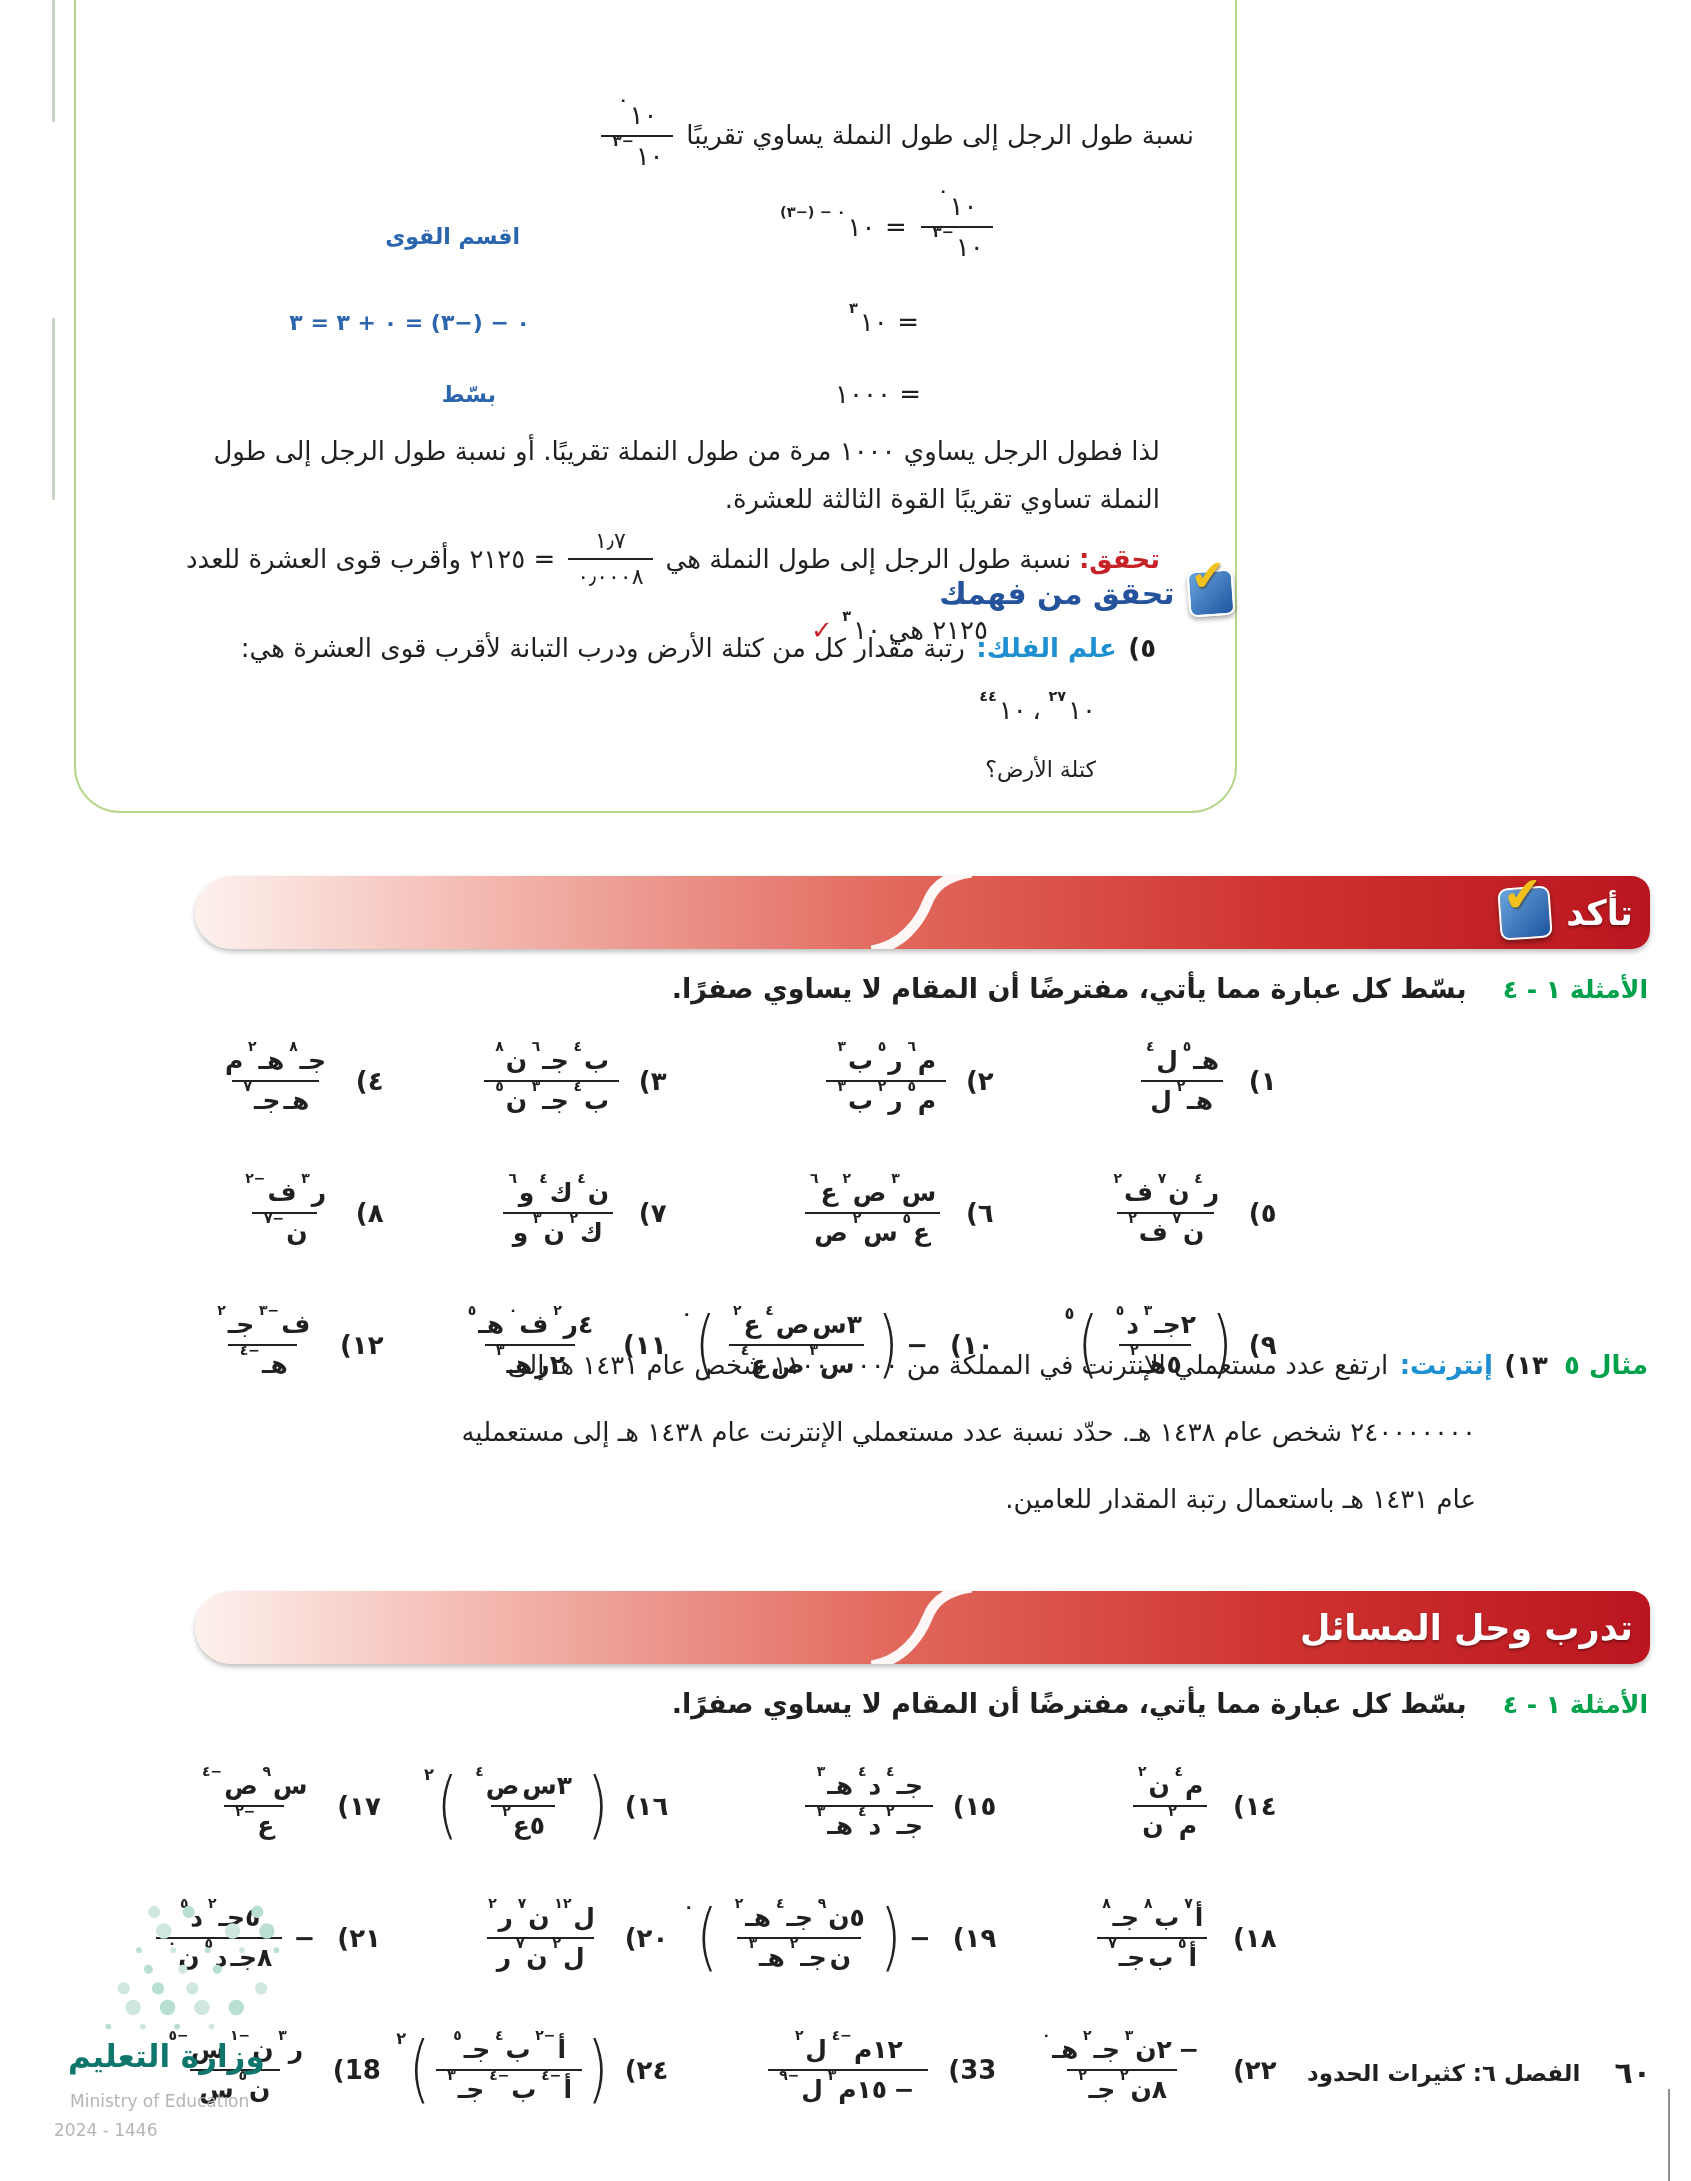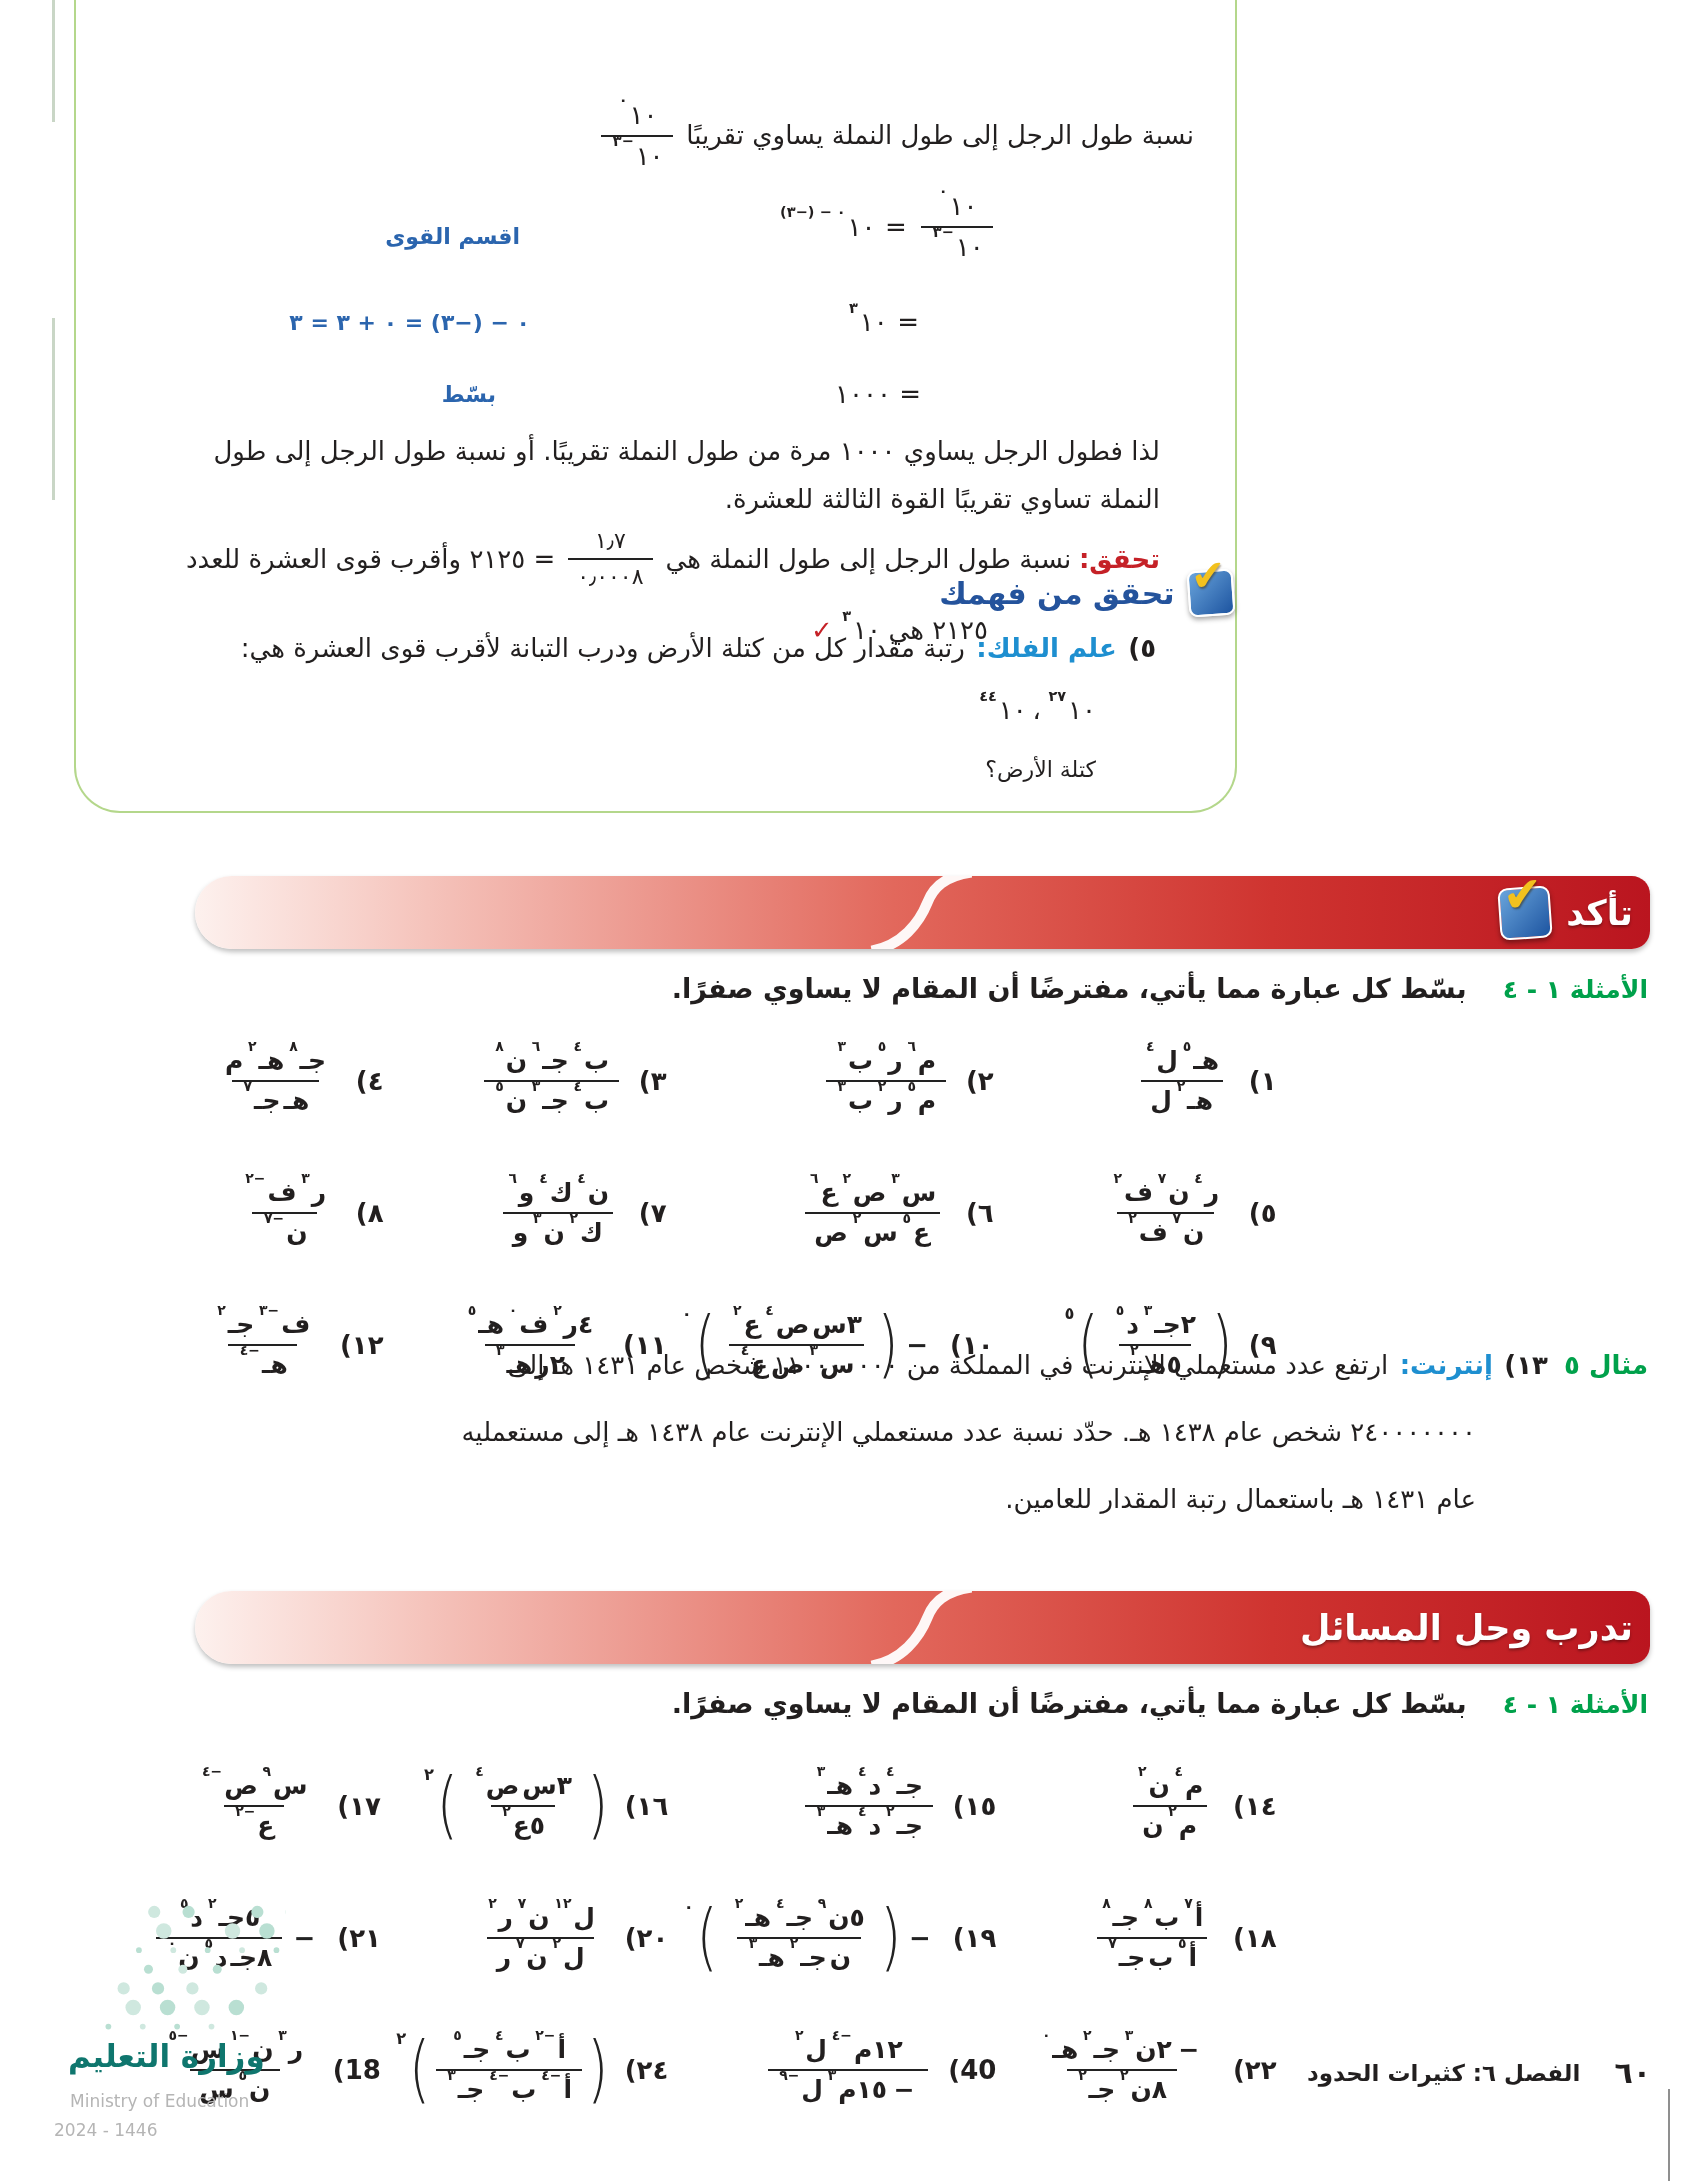--- a/index.html
+++ b/index.html
@@ -912,21 +912,21 @@
               </span>
               <span class="tok">
                 <span class="base">جـ</span>
                 <span class="exp">٢</span>
               </span>
             </span>
           </span>
         </span>
       </div>
       <div class="excell">
-        <span class="exnum">(40</span>
+        <span class="exnum">(33</span>
         <span class="exbody">
           <span class="frac">
             <span class="trow nu">
               <span class="tok">
                 <span class="base">١٢م</span>
                 <span class="exp">٤−</span>
               </span>
               <span class="tok">
                 <span class="base">ل</span>
                 <span class="exp">٢</span>

